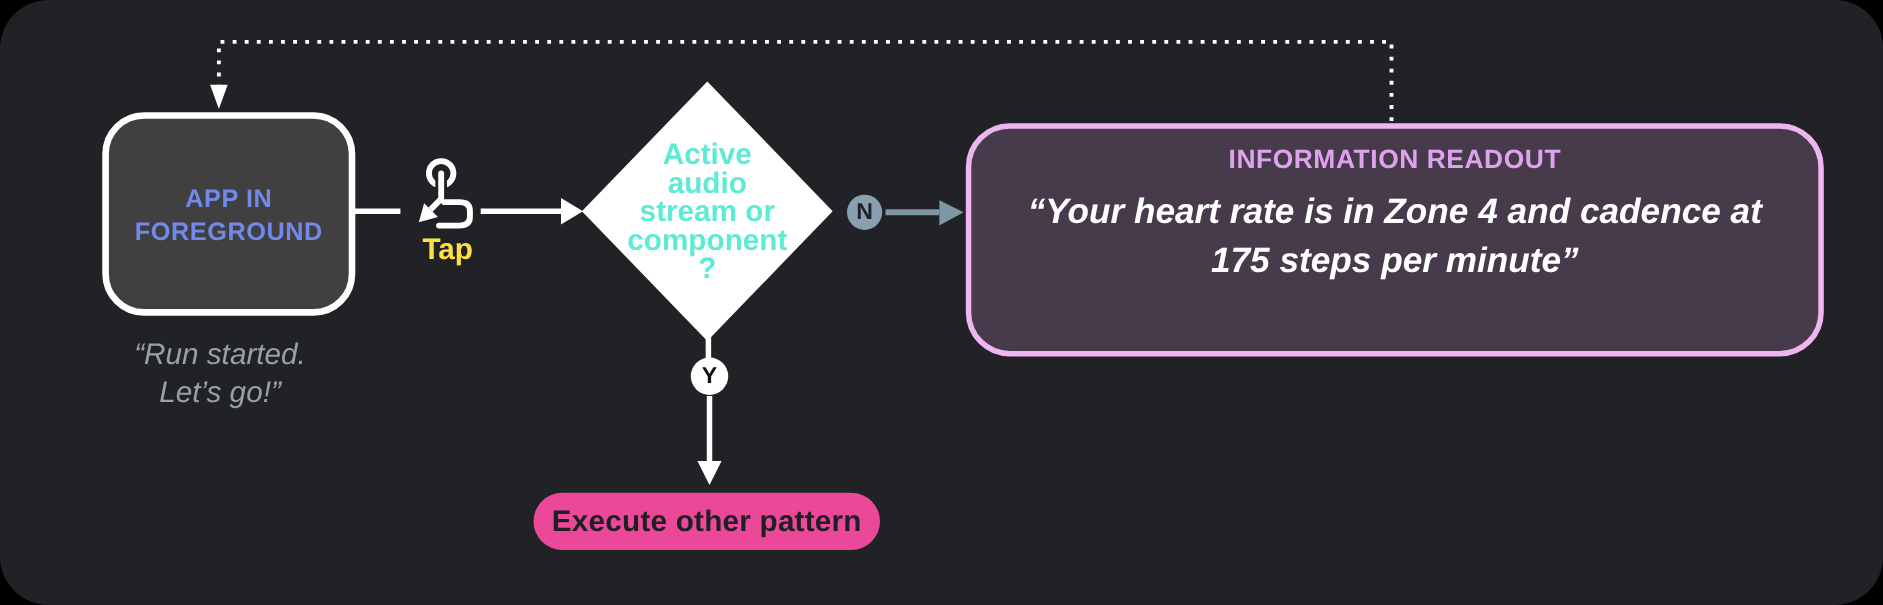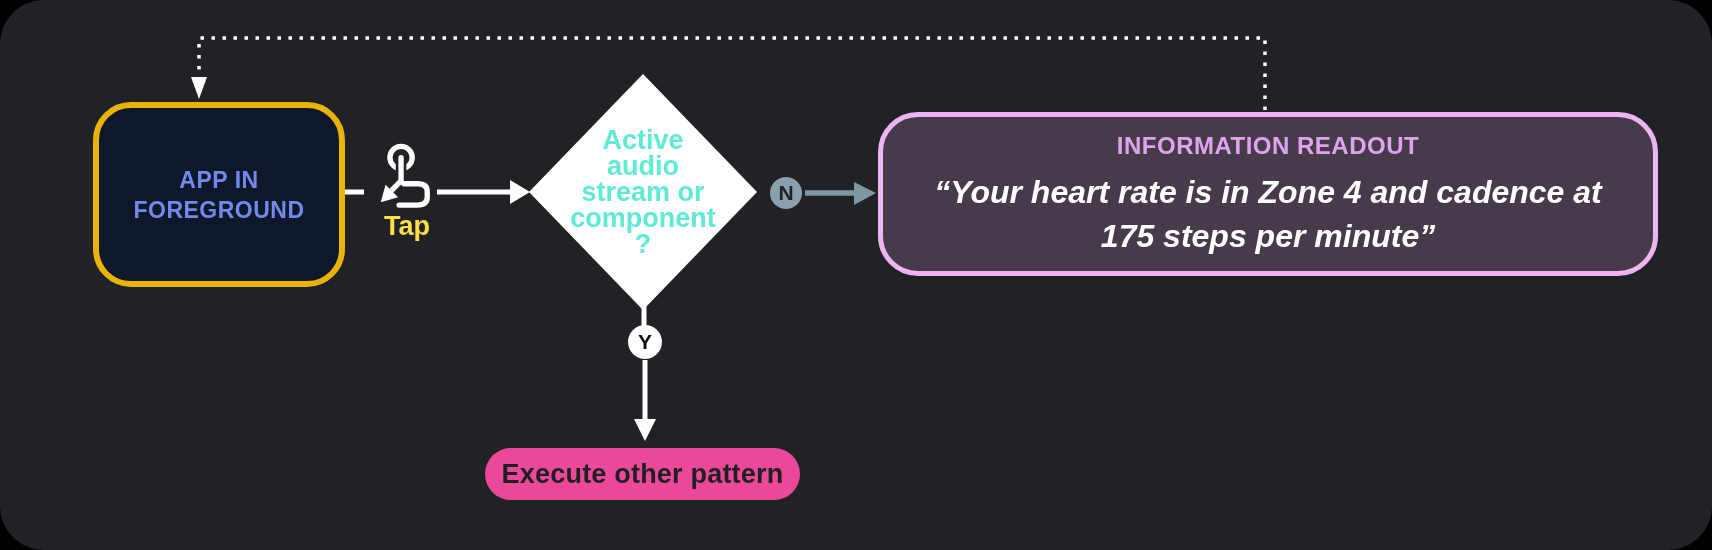--- a/index.html
+++ b/index.html
@@ -5,22 +5,22 @@
   html,body{margin:0;padding:0;background:#000;}
   .canvas{
     position:relative;width:1712px;height:550px;overflow:hidden;
     font-family:"Liberation Sans",sans-serif;background:#000;
   }
   .panel{position:absolute;inset:0;background:#212225;border-radius:44px;}
   .abs{position:absolute;}
   svg.connectors{position:absolute;left:0;top:0;width:1712px;height:550px;pointer-events:none;}
 
   .app-node{
-    left:93px;top:102px;width:252px;height:185px;box-sizing:border-box;
-    background:#0f172a;border:6px solid #eab308;border-radius:38px;
+    left:93px;top:102px;width:230px;height:185px;box-sizing:border-box;
+    background:#404040;border:6px solid #ffffff;border-radius:38px;
     display:flex;align-items:center;justify-content:center;text-align:center;
     color:#7288ea;font-weight:bold;font-size:23px;line-height:30px;letter-spacing:.5px;
     padding:0 14px;
   }
   .caption{
     left:73px;top:305px;width:254px;text-align:center;color:#9aa0a6;
     font-style:italic;font-size:27px;line-height:34px;white-space:pre-line;
   }
   .tap-icon{left:372px;top:140px;width:62px;height:72px;}
   .tap-label{left:352px;top:211px;width:110px;text-align:center;color:#fde047;font-weight:bold;font-size:27px;}
@@ -28,21 +28,21 @@
     left:563px;top:127px;width:160px;text-align:center;color:#5eead4;
     font-weight:bold;font-size:27px;line-height:26px;white-space:pre-line;
   }
   .badge{
     width:32px;height:32px;border-radius:50%;display:flex;align-items:center;justify-content:center;
     font-weight:bold;font-size:21px;
   }
   .badge-n{left:770px;top:177px;background:#8aa0af;color:#212225;}
   .badge-y{left:628px;top:325px;width:34px;height:34px;background:#ffffff;color:#101113;}
   .readout-node{
-    left:878px;top:112px;width:780px;height:164px;box-sizing:border-box;
+    left:878px;top:112px;width:780px;height:212px;box-sizing:border-box;
     background:#473b4b;border:5px solid #efb5f3;border-radius:40px;
     text-align:center;padding-top:15px;
   }
   .readout-title{color:#dfa3ee;font-weight:bold;font-size:24px;letter-spacing:.5px;}
   .readout-quote{
     margin-top:10px;color:#ffffff;font-weight:bold;font-style:italic;
     font-size:32px;line-height:44px;white-space:pre-line;
   }
   .pill{
     left:485px;top:448px;width:315px;height:52px;background:#ec4899;border-radius:26px;
@@ -74,20 +74,22 @@
     <polygon points="634,419 656,419 645,441" fill="#ffffff"></polygon>
 
     <line x1="805" y1="193" x2="854" y2="193" stroke="#7f96a5" stroke-width="5.5"></line>
     <polygon points="854,182 854,205 876,193" fill="#7f96a5"></polygon>
   </svg>
 
   <div class="abs app-node">
     <span>APP IN FOREGROUND</span>
   </div>
 
+  <div class="abs caption">“Run started.
+Let’s go!”</div>
 
   <svg class="abs tap-icon" viewBox="0 0 64 72">
     <circle cx="30" cy="17" r="11.5" fill="none" stroke="#ffffff" stroke-width="5.5"></circle>
     <line x1="30" y1="17" x2="30" y2="42" stroke="#212225" stroke-width="11"></line>
     <line x1="30" y1="17" x2="30" y2="42" stroke="#ffffff" stroke-width="5.5" stroke-linecap="round"></line>
     <line x1="30" y1="41" x2="20" y2="51" stroke="#ffffff" stroke-width="5.5"></line>
     <polygon points="9,63 27,58 14,45" fill="#ffffff"></polygon>
     <path d="M 33 44 H 47 Q 57 44 57 52 V 58 Q 57 66 47 66 H 28" fill="none" stroke="#ffffff" stroke-width="5.5" stroke-linecap="round"></path>
   </svg>
   <div class="abs tap-label">Tap</div>

